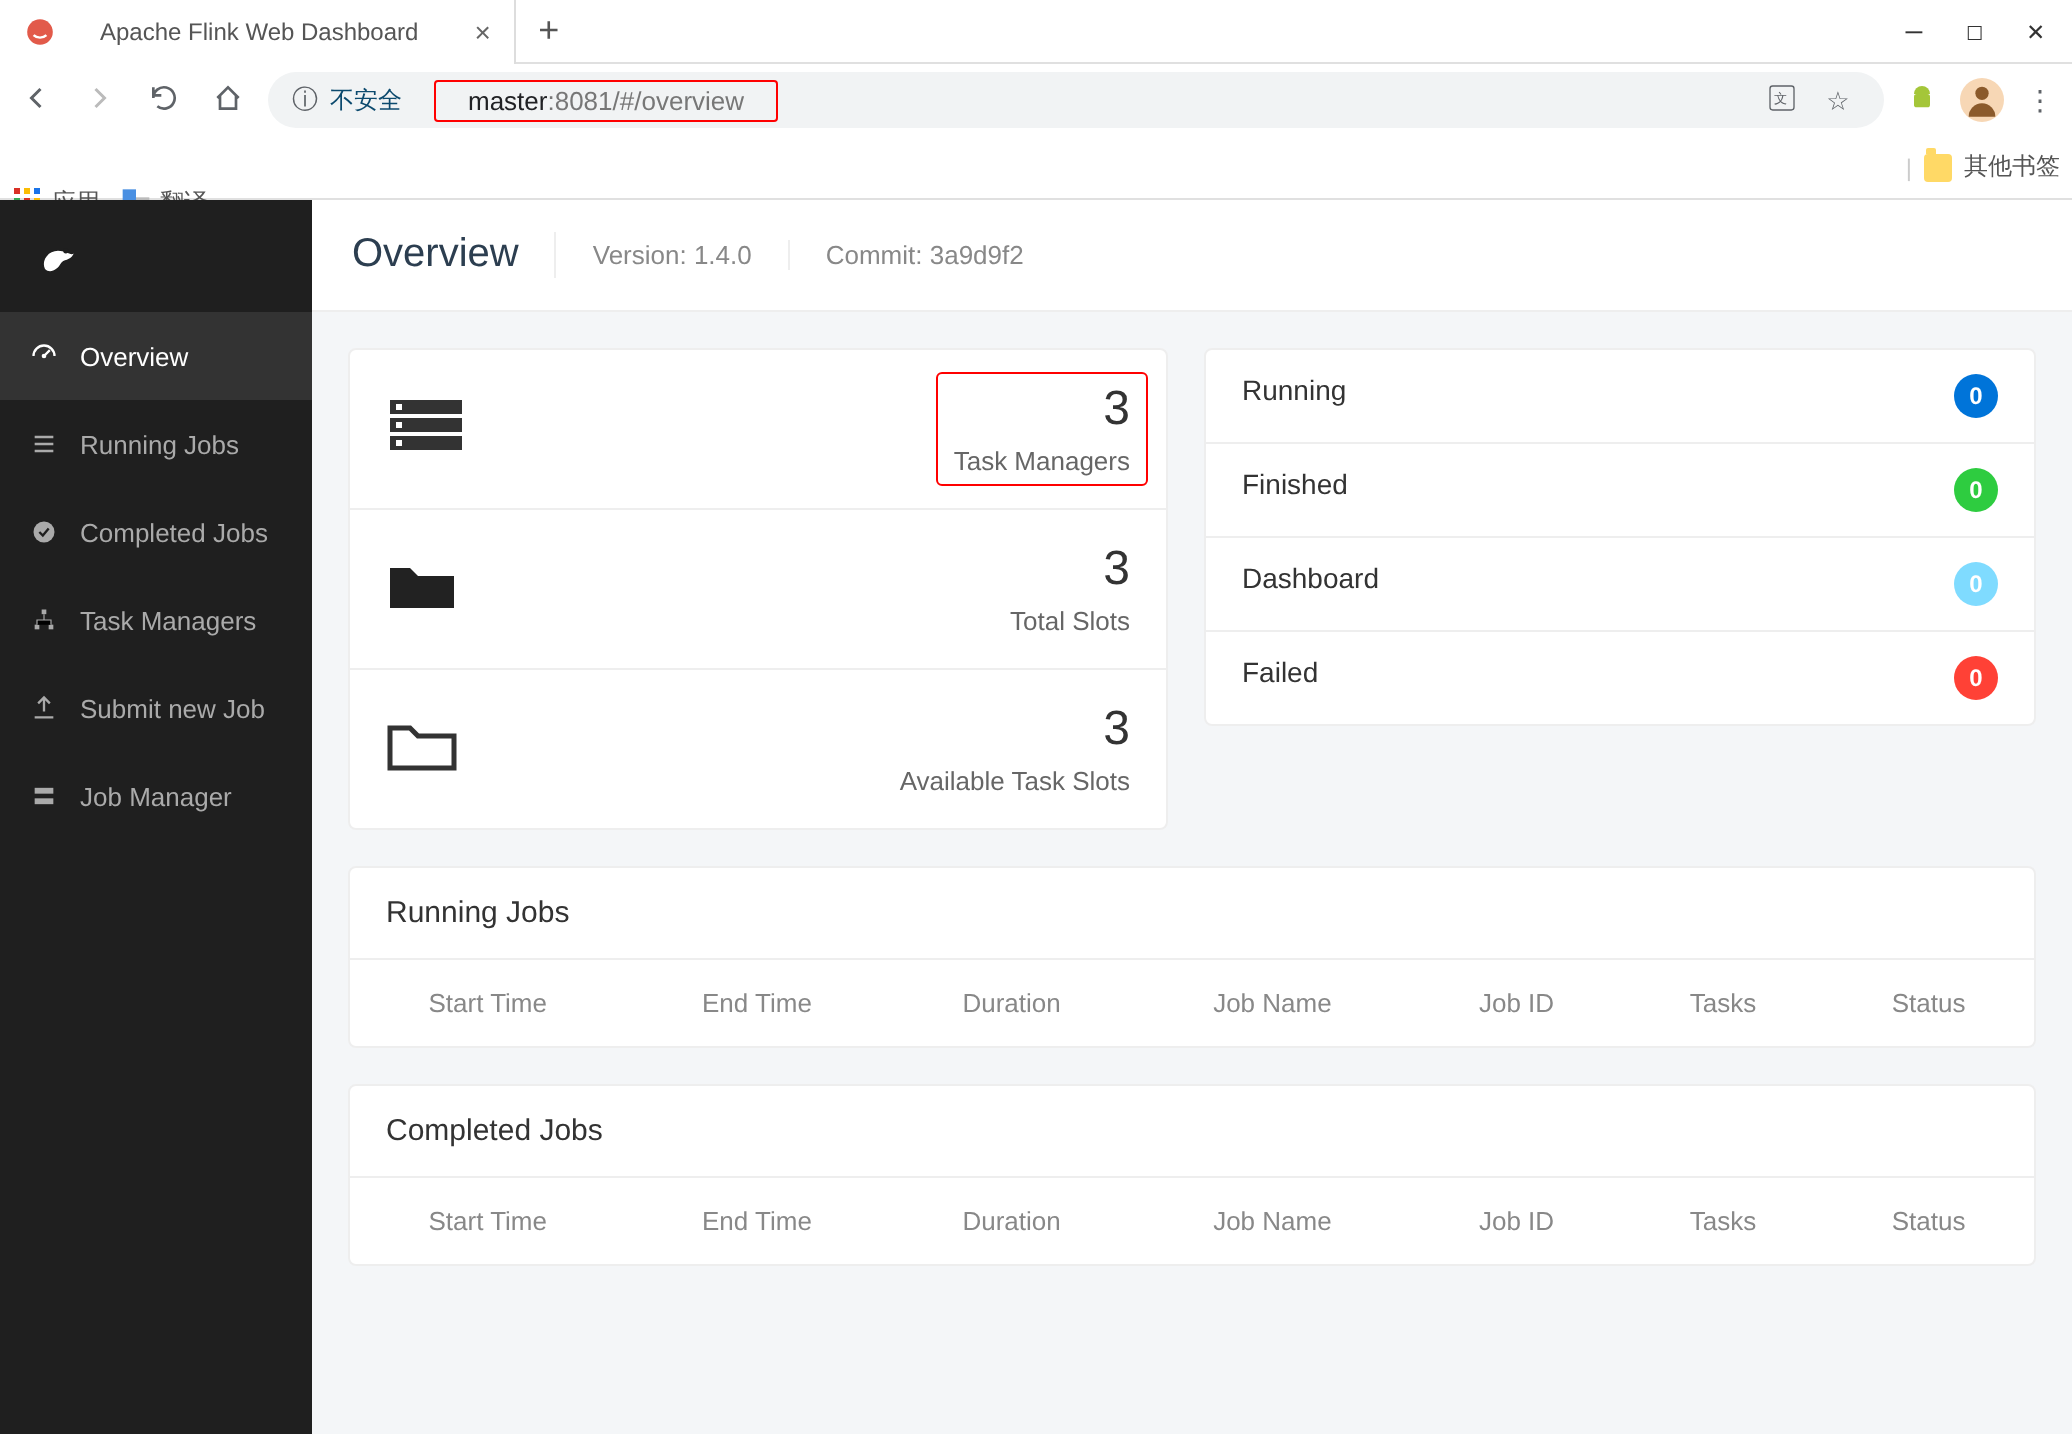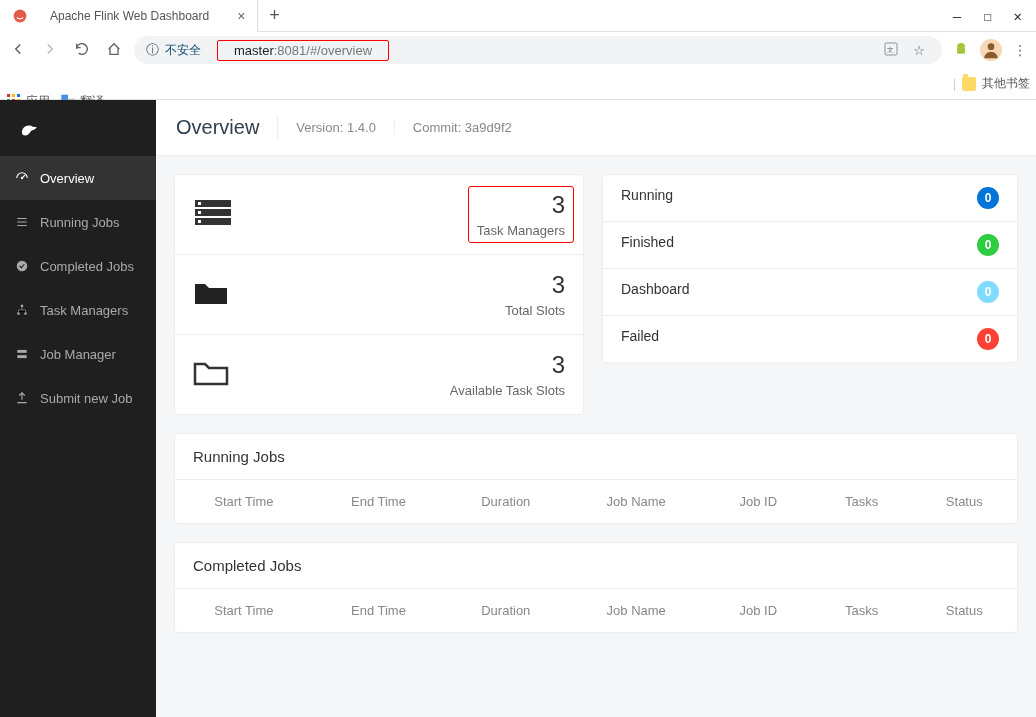--- a/index.html
+++ b/index.html
@@ -225,33 +225,33 @@
             <rect x="4" y="16" width="4" height="4" fill="#aaa"></rect>
             <rect x="16" y="16" width="4" height="4" fill="#aaa"></rect>
             <path d="M12 7v5M6 16v-4h12v4" stroke="#aaa"></path>
           </svg>
         </span>
       <span>Task Managers</span>
     </div>
     <div class="nav-item">
       <span class="icon">
           <svg width="14" height="14" viewBox="0 0 24 24">
+            <path d="M12 3v12M7 8l5-5 5 5M4 20h16" stroke="#aaa" stroke-width="2" fill="none"></path>
+          </svg>
+        </span>
+      <span>Submit new Job</span>
+    </div>
+    <div class="nav-item">
+      <span class="icon">
+          <svg width="14" height="14" viewBox="0 0 24 24">
             <rect x="4" y="5" width="16" height="5" fill="#aaa"></rect>
             <rect x="4" y="14" width="16" height="5" fill="#aaa"></rect>
           </svg>
         </span>
       <span>Job Manager</span>
-    </div>
-    <div class="nav-item">
-      <span class="icon">
-          <svg width="14" height="14" viewBox="0 0 24 24">
-            <path d="M12 3v12M7 8l5-5 5 5M4 20h16" stroke="#aaa" stroke-width="2" fill="none"></path>
-          </svg>
-        </span>
-      <span>Submit new Job</span>
     </div>
   </div>
 
   <div class="content">
     <div class="content-header">
       <div class="page-title">Overview</div>
       <div class="meta">Version: 1.4.0</div>
       <div class="meta" style="border-right:none">Commit: 3a9d9f2</div>
     </div>
 

